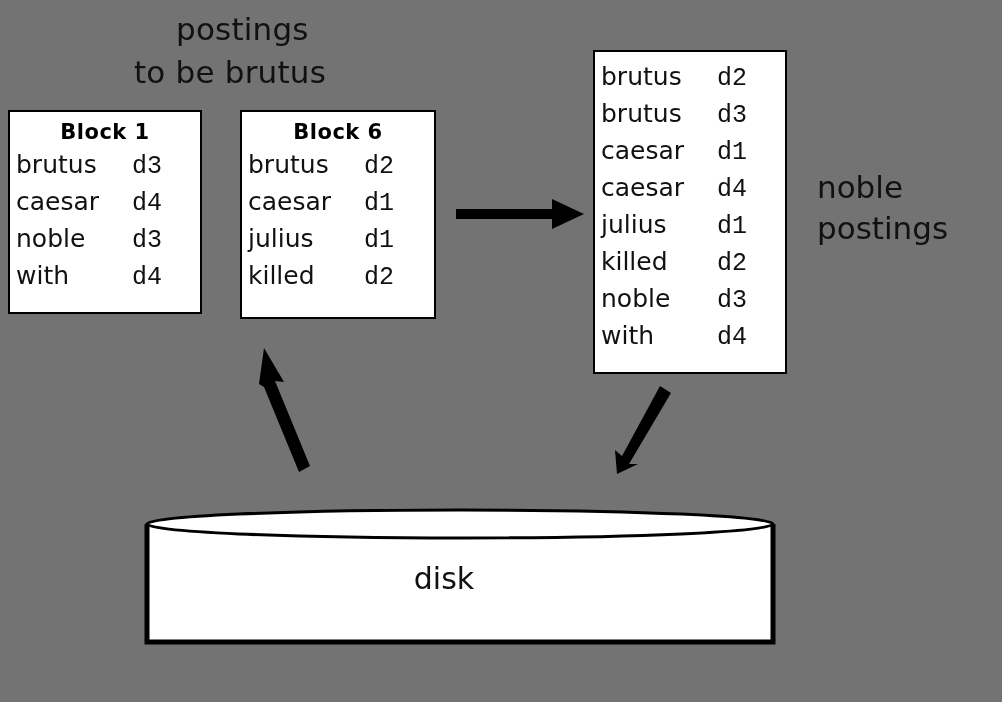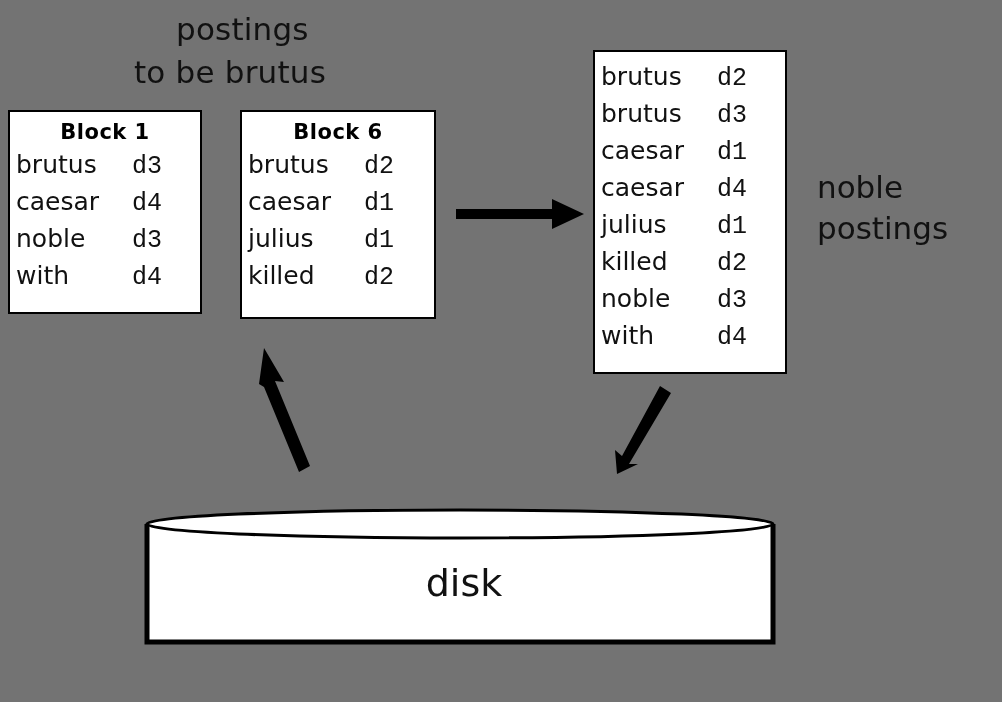--- a/index.html
+++ b/index.html
@@ -85,25 +85,25 @@
   
   #disk {
     position: absolute;
     left: 144px;
     top: 506px;
     width: 632px;
     height: 142px;
   }
   #disk-label {
     position: absolute;
-    left: 148px;
+    left: 128px;
     top: 561px;
     width: 632px;
     text-align: center;
-    font-size: 38px;
+    font-size: 30px;
     color: #111111;
   }
 </style>
 </head>
 <body>
 
 <div id="canvas">
 
   <div class="caption-line" id="caption-postings">postings</div>
   <div class="caption-line" id="caption-tobemerged">to be brutus</div>

